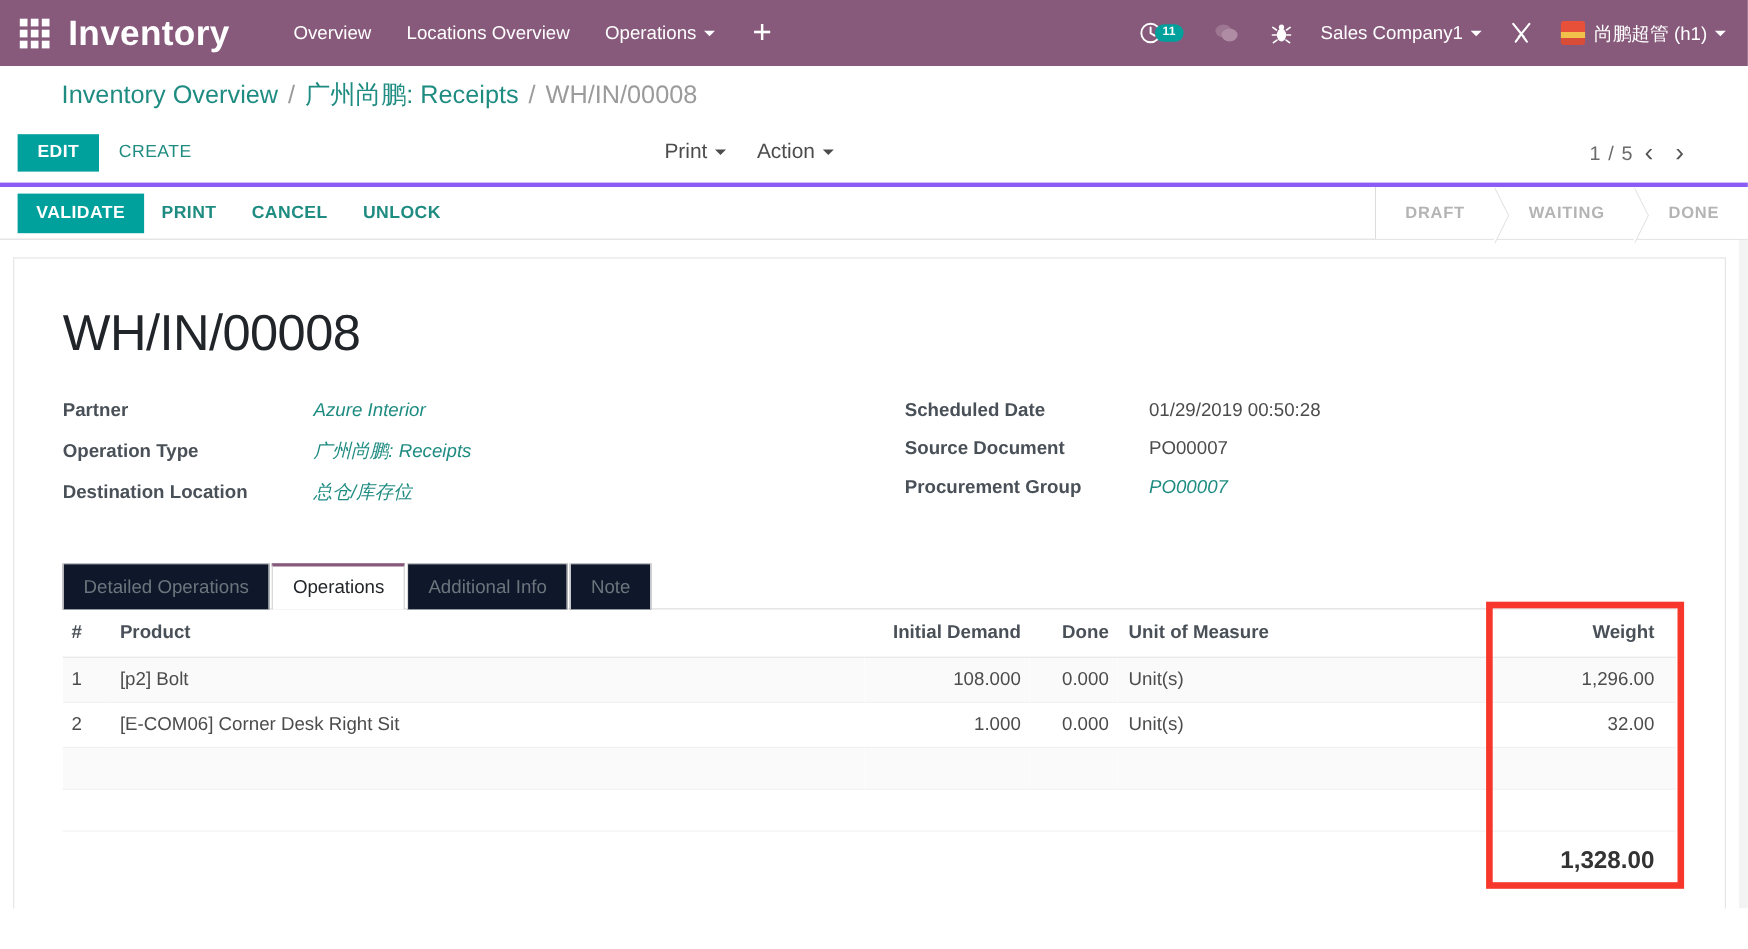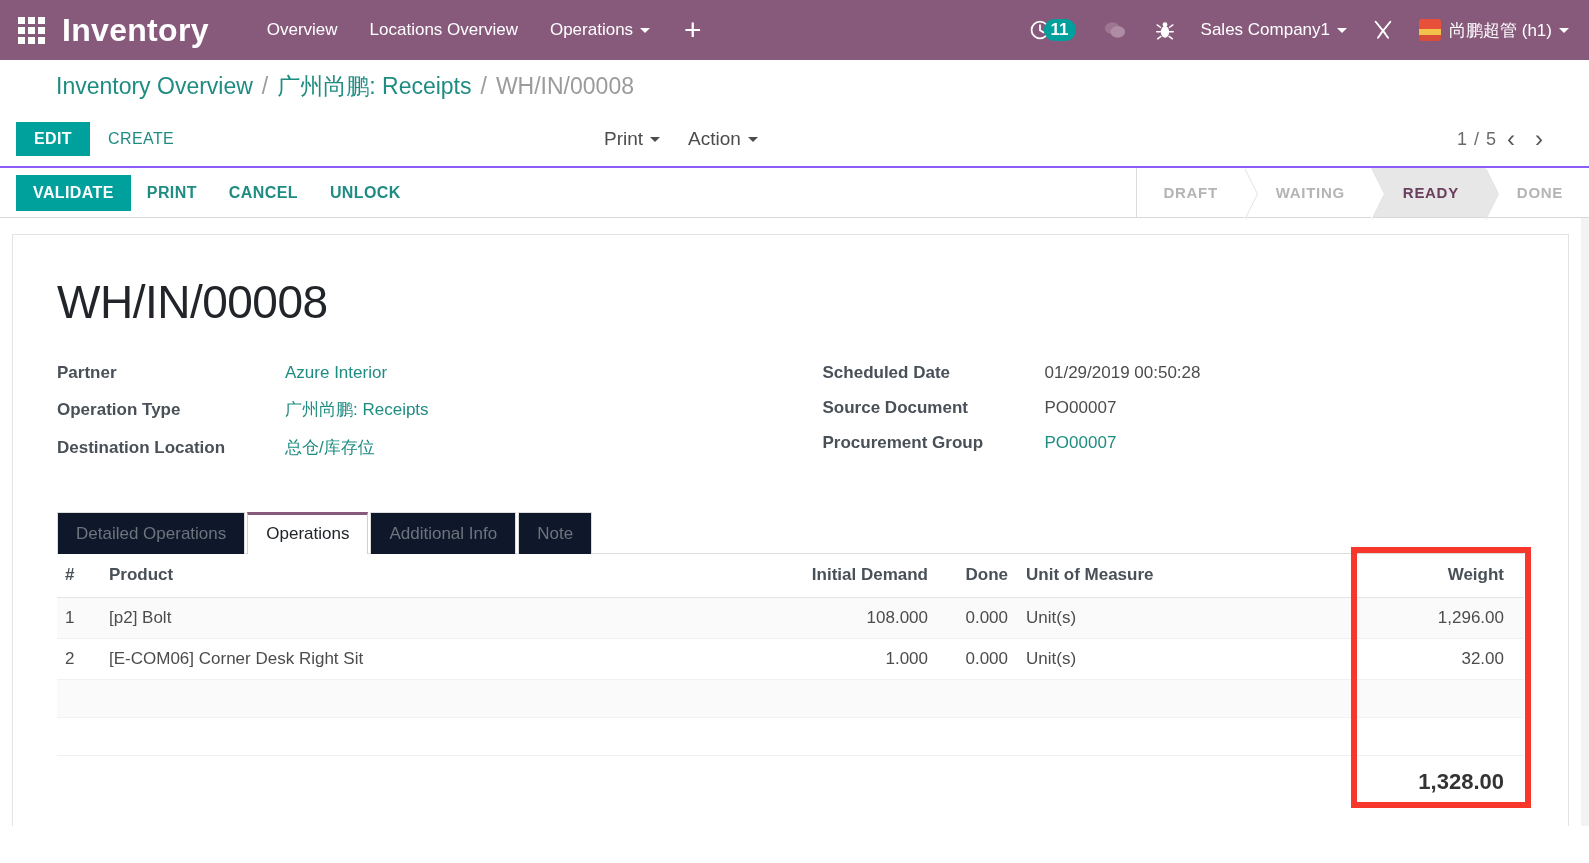--- a/index.html
+++ b/index.html
@@ -73,21 +73,21 @@
   .nav-icon {
     padding: 0 13px;
     display: flex; align-items: center;
     cursor: pointer;
     position: relative;
   }
   .badge {
     background: #00A09D;
     color: #fff;
     border-radius: 11px;
-    font-size: 17px;
+    font-size: 11px;
     font-weight: bold;
     padding: 2px 7px 3px 7px;
     margin-left: -7px;
     line-height: 1;
   }
   .company-sel, .user-sel {
     font-size: 17px;
     padding: 0 12px;
     cursor: pointer;
     white-space: nowrap;
@@ -166,40 +166,40 @@
     display: inline-block;
     width: 0; height: 0;
     border-left: 5px solid transparent;
     border-right: 5px solid transparent;
     border-top: 5px solid #4c4c4c;
     margin-left: 7px;
     vertical-align: middle;
   }
   .pager {
     position: absolute;
-    right: 36px;
+    right: 48px;
     display: flex;
     align-items: center;
     color: #6b6b6b;
     font-size: 18px;
   }
   .pager-count { letter-spacing: 1px; }
   .pager-arrow {
     font-size: 24px;
     padding: 0 10px;
     cursor: pointer;
     color: #555;
     line-height: 1;
   }
 
   
   .statusbar-row {
     height: 52px;
     background: #ffffff;
-    border-top: 2px solid #8b5cf6;
+    border-top: 4px solid #8b5cf6;
     border-bottom: 1px solid #d8d8d8;
     display: flex;
     align-items: center;
     padding-left: 16px;
     position: relative;
   }
   .btn-validate {
     background: #00A09D;
     color: #fff;
     font-size: 16px;
@@ -303,21 +303,21 @@
   }
   .flabel {
     width: 228px;
     font-size: 17px;
     font-weight: bold;
     color: #495057;
     flex: none;
   }
   .fcol.right .flabel { width: 222px; }
   .fvalue { font-size: 17px; color: #4c4c4c; }
-  .fvalue.link { color: #1f8c82; cursor: pointer; }
+  .fvalue.link { color: #1f8c82; cursor: pointer; font-style: italic; }
 
   
   .tabs {
     display: flex;
     align-items: flex-end;
     border-bottom: 1px solid #dcdcdc;
     margin-top: 6px;
   }
   .tab {
     border: 1px solid #dcdcdc;
@@ -491,21 +491,20 @@
 
 <div class="statusbar-row">
   <button class="btn-validate">VALIDATE</button>
   <button class="btn-plain">PRINT</button>
   <button class="btn-plain">CANCEL</button>
   <button class="btn-plain">UNLOCK</button>
 
   <div class="statusbar">
     <div class="stat">DRAFT</div>
     <div class="stat">WAITING</div>
-    <div class="stat active">READY</div>
     <div class="stat">DONE</div>
   </div>
 </div>
 
 <div class="sheet-wrap">
   <div class="scroll-track"></div>
 
   <div class="sheet">
 
     <div class="record-title">WH/IN/00008</div>

